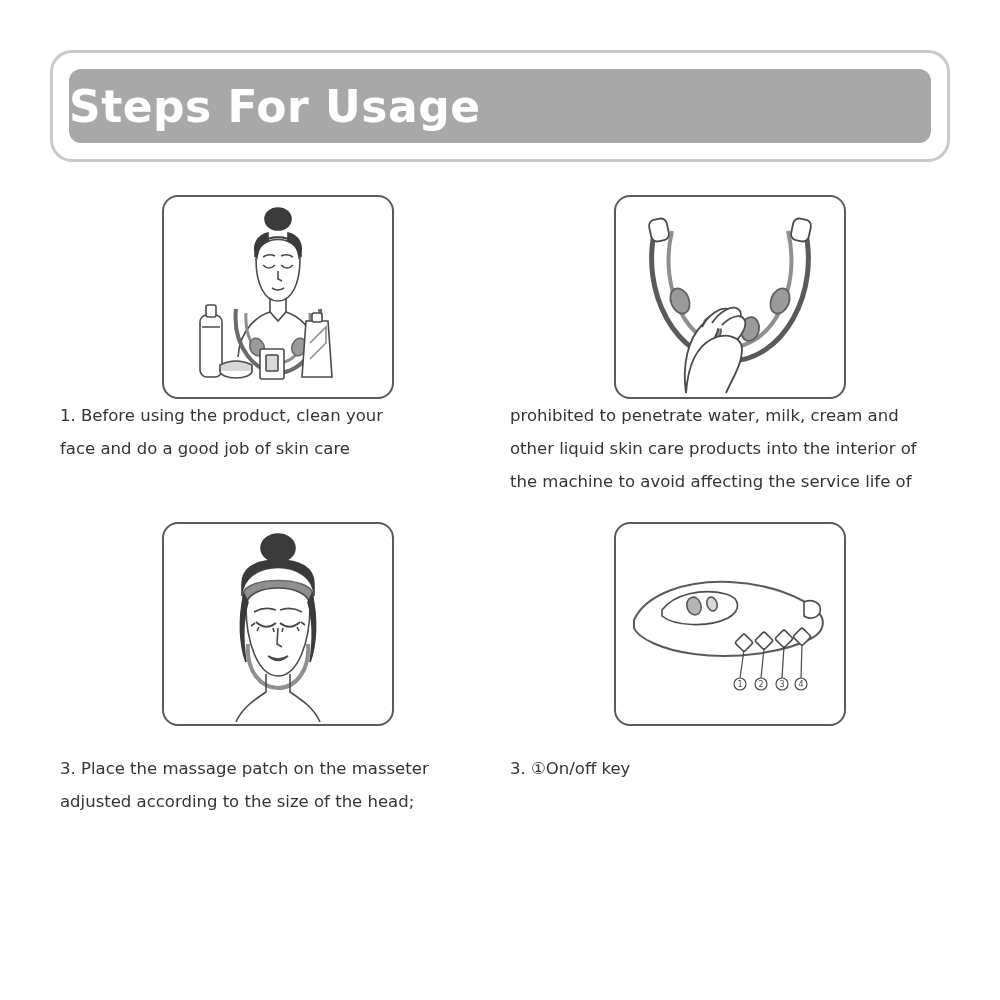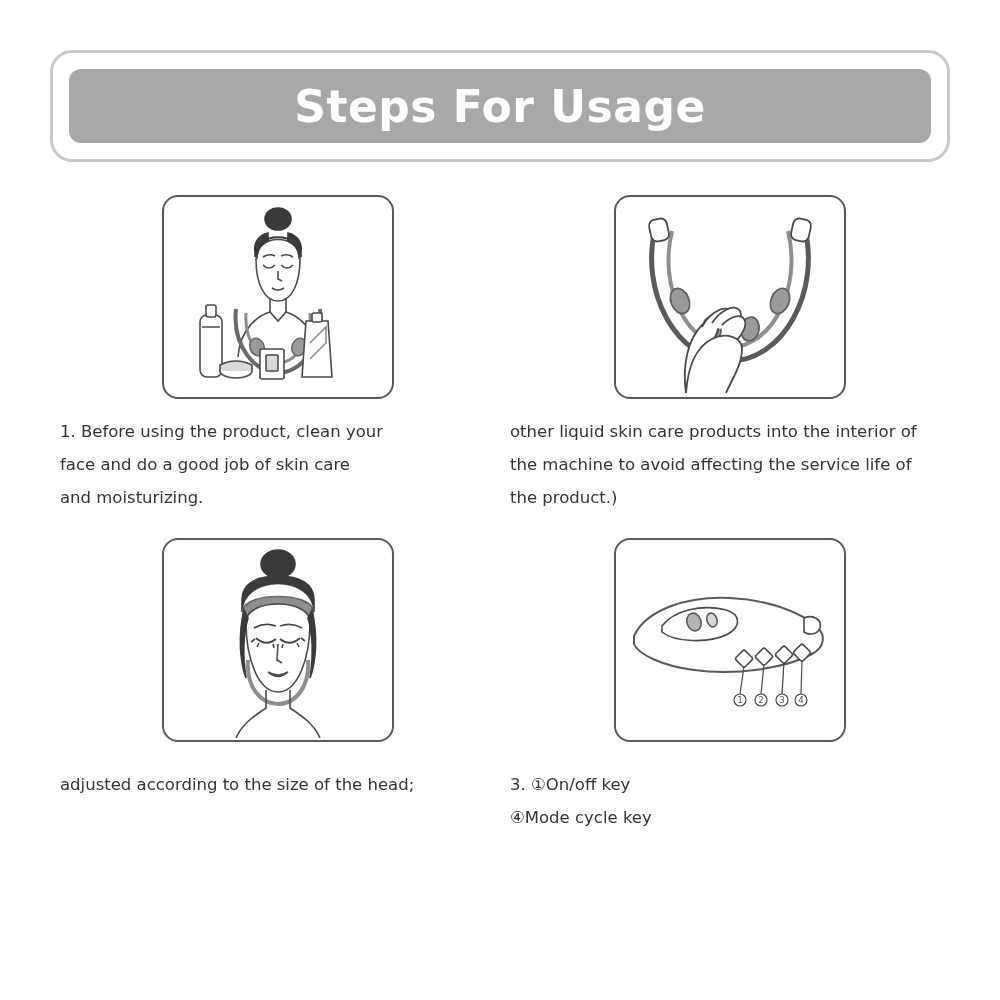--- a/index.html
+++ b/index.html
@@ -36,21 +36,21 @@
   .header-inner {
     position: absolute;
     left: 16px;
     top: 16px;
     right: 16px;
     bottom: 16px;
     background: #a8a8a8;
     border-radius: 12px;
     display: flex;
     align-items: center;
-    justify-content: center;
+    justify-content: flex-start;
   }
   .header-title {
     color: #ffffff;
     font-size: 44px;
     font-weight: bold;
     letter-spacing: 0.5px;
     font-family: "DejaVu Sans", sans-serif;
   }
 
   
@@ -81,21 +81,21 @@
     border: 2px solid #5a5a5a;
     border-radius: 16px;
     box-sizing: border-box;
     background: #ffffff;
     overflow: hidden;
     position: relative;
   }
   .thumb svg { display: block; }
 
   .caption {
-    margin-top: 16px;
+    margin-top: 0;
     font-size: 16.5px;
     line-height: 2.0;
     color: #333333;
     font-family: "DejaVu Sans", sans-serif;
   }
   .caption.wide { width: 430px; }
   .caption.narrow { width: 370px; }
   .caption .line { display: block; white-space: nowrap; }
 
   .row2 { margin-top: 24px; }
@@ -164,21 +164,20 @@
                 <path d="M142 124 l22 0 l4 56 l-30 0 Z" fill="#ffffff"></path>
                 <rect x="148" y="116" width="10" height="9" rx="2" fill="#ffffff"></rect>
                 <path d="M146 146 l16 -16 l0 16 l-16 16" stroke="#8d8d8d"></path>
               </g>
             </svg>
           </div>
         </div>
         <div class="caption narrow key-list">
           <span class="line">1. Before using the product, clean your</span>
           <span class="line">face and do a good job of skin care</span>
-          <span class="line">and moisturizing.</span>
         </div>
       </div>
 
       <div class="cell right">
         <div class="thumb-wrap">
           <div class="thumb">
             <svg width="228" height="200" viewBox="0 0 228 200">
               <g fill="none" stroke="#4a4a4a" stroke-width="1.8">
 
                 <path d="M40 28 C22 96 62 164 114 164 C166 164 206 96 188 28" stroke-width="5" stroke="#5a5a5a"></path>
@@ -195,23 +194,23 @@
                 <path d="M70 196 C66 168 72 142 86 128 C92 122 100 122 102 128 C104 134 98 142 94 148" fill="#ffffff"></path>
                 <path d="M86 130 C92 118 104 110 112 112 C118 114 116 124 110 132" fill="#ffffff"></path>
                 <path d="M96 126 C104 114 116 108 122 112 C128 116 124 126 118 134" fill="#ffffff"></path>
                 <path d="M106 128 C114 120 124 116 128 122 C132 128 126 138 120 144" fill="#ffffff"></path>
                 <path d="M70 196 C72 168 80 150 96 142 C110 135 126 140 126 152 C126 168 116 182 110 196" fill="#ffffff"></path>
               </g>
             </svg>
           </div>
         </div>
         <div class="caption wide key-list">
+          <span class="line">prohibited to penetrate water, milk, cream and</span>
           <span class="line">other liquid skin care products into the interior of</span>
           <span class="line">the machine to avoid affecting the service life of</span>
-          <span class="line">the product.)</span>
         </div>
       </div>
     </div>
 
     <div class="row row2">
 
       <div class="cell left">
         <div class="thumb-wrap">
           <div class="thumb">
             <svg width="228" height="200" viewBox="0 0 228 200">
@@ -242,20 +241,21 @@
 
                 <path d="M84 120 C82 146 96 164 114 164 C132 164 146 146 144 120" stroke-width="4" stroke="#8f8f8f"></path>
 
                 <path d="M102 150 l0 18 C90 176 78 184 72 198"></path>
                 <path d="M126 150 l0 18 C138 176 150 184 156 198"></path>
               </g>
             </svg>
           </div>
         </div>
         <div class="caption wide key-list">
+          <span class="line">3. Place the massage patch on the masseter</span>
           <span class="line">adjusted according to the size of the head;</span>
         </div>
       </div>
 
       <div class="cell right">
         <div class="thumb-wrap">
           <div class="thumb">
             <svg width="228" height="200" viewBox="0 0 228 200">
               <g fill="none" stroke="#4a4a4a" stroke-width="1.6">
 
@@ -286,19 +286,18 @@
                 <text x="124" y="163">1</text>
                 <text x="145" y="163">2</text>
                 <text x="166" y="163">3</text>
                 <text x="185" y="163">4</text>
               </g>
             </svg>
           </div>
         </div>
         <div class="caption wide key-list">
           <span class="line">3. ①On/off key</span>
-          <span class="line">④Mode cycle key</span>
         </div>
       </div>
     </div>
 
   </div>
 </div>
 
 </body></html>

